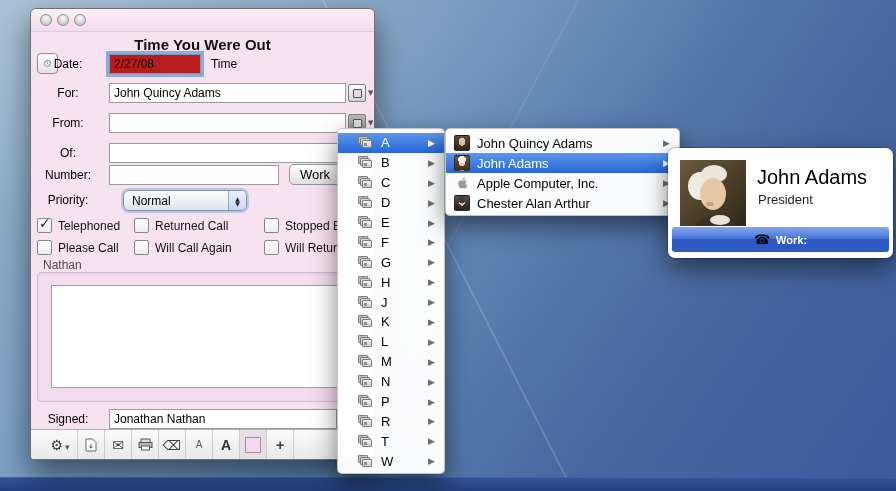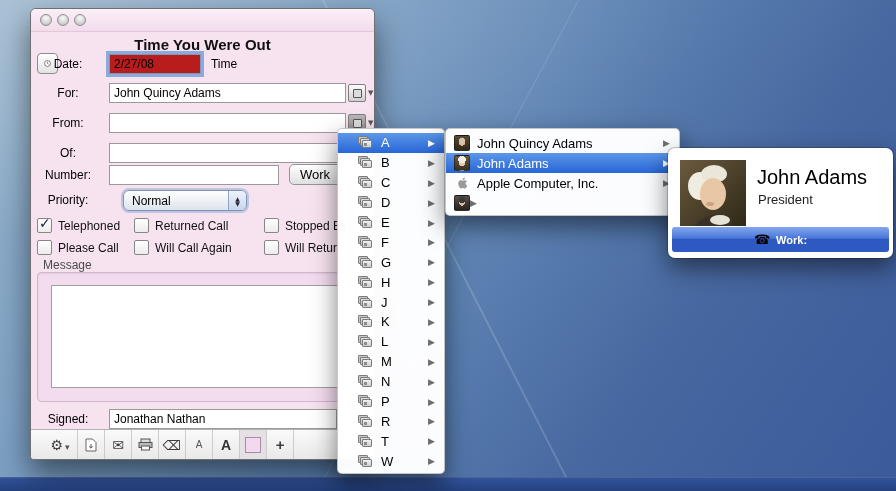--- a/index.html
+++ b/index.html
@@ -200,21 +200,21 @@
       </label>
     <label class="cb c4">
         <span class="box"></span>
         <span>Will Call Again</span>
       </label>
     <label class="cb c5">
         <span class="box"></span>
         <span>Will Return</span>
       </label>
 
-    <span class="msglab">Message</span>
+    <span class="msglab">Nathan</span>
     <div class="groupbox"></div>
     <textarea class="msgarea" style=""></textarea>
 
     <span class="lab" style="top:403px">Signed:</span>
     <input class="fld" style="left: 78px; top: 400px; width: 228px;" value="Jonathan Nathan">
 
     <div class="toolbar">
       <span class="cell first">
           <i class="gear"></i>
           <i class="gdn"></i>
@@ -424,20 +424,21 @@
         <span class="applelogo">
           <svg width="13" height="14" viewBox="0 0 17 17">
             <path fill="#9a9a9a" d="M12.6 9c0-1.8 1.5-2.7 1.6-2.8-.9-1.2-2.2-1.4-2.6-1.4-1.1-.1-2.2.7-2.7.7-.6 0-1.4-.7-2.4-.6-1.2 0-2.3.7-3 1.8-1.3 2.2-.3 5.4.9 7.1.6.9 1.3 1.8 2.3 1.8.9 0 1.3-.6 2.4-.6s1.4.6 2.4.6 1.6-.9 2.2-1.7c.7-1 1-2 1-2.1-.1-.1-2-.8-2.1-2.8zM10.8 3.6c.5-.6.9-1.5.8-2.4-.8 0-1.7.5-2.2 1.1-.5.6-.9 1.5-.8 2.3.8.1 1.7-.4 2.2-1z"></path>
           </svg>
         </span>
         <span class="mlabel">Apple Computer, Inc.</span>
         <span class="arr"></span>
       </div>
     <div class="mrow">
         <span class="pic caa"></span>
+        <span class="mlabel">Chester Alan Arthur</span>
         <span class="arr"></span>
       </div>
   </div>
 
   <div class="card">
     <div class="portrait">
       <svg width="66" height="66" viewBox="0 0 66 66">
         <rect width="66" height="66" fill="#4a3f2a"></rect>
         <rect width="66" height="66" fill="url(#bgGrad)"></rect>
         <defs>

